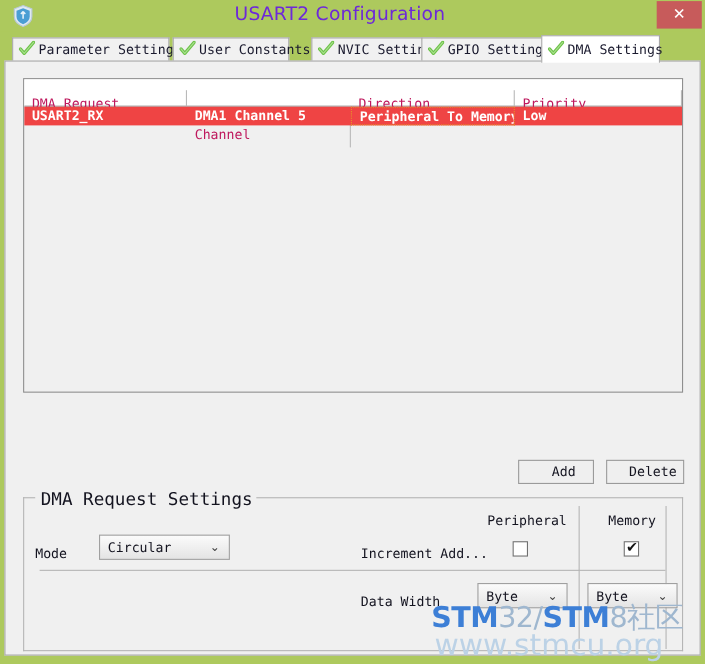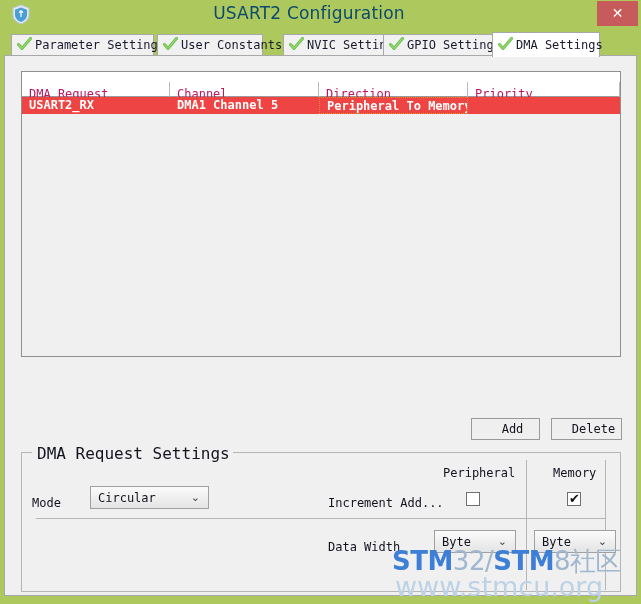--- a/index.html
+++ b/index.html
@@ -34,21 +34,21 @@
     left: 11px; top: 4px;
     width: 20px; height: 21px;
   }
   #title-text {
     position: absolute;
     left: 0; top: 3px;
     width: 618px;
     text-align: center;
     font-family: "DejaVu Sans", sans-serif;
     font-size: 17px;
-    color: #0c4a6e;
+    color: #6d28d9;
     letter-spacing: 0.2px;
   }
   #close-button {
     position: absolute;
     right: 3px; top: 1px;
     width: 41px; height: 25px;
     background: #c75b5b;
     color: #ffffff;
     font-family: "DejaVu Sans", sans-serif;
     font-size: 14px;
@@ -332,29 +332,30 @@
             <path d="M1.5 7.5 L5 11.5 L13.5 1.5" stroke="#6ec24a" stroke-width="3" fill="none" stroke-linecap="round" stroke-linejoin="round"></path>
             <path d="M1.5 7.5 L5 11.5 L13.5 1.5" stroke="#a9e08e" stroke-width="1" fill="none" stroke-linecap="round" stroke-linejoin="round"></path>
           </svg></span><span>DMA Settings</span></div>
     </div>
 
   <div id="panel">
 
     <div id="table">
       <div id="table-header">
           <div class="hc" style="left: 0px; width: 148px;">DMA Request</div>
-          <div class="hc" style="left: 148px; width: 149px;">Channel</div>
+          <div class="hc" style="left: 148px; width: 149px; margin-top: 28px;">Channel</div>
           <div class="hc" style="left: 297px; width: 149px;">Direction</div>
           <div class="hc" style="left: 446px; width: 152px;">Priority</div>
         </div>
       <div id="table-rows">
           <div class="trow selected">
             <div class="tc" style="left: 0px; width: 148px;">USART2_RX</div>
             <div class="tc" style="left: 148px; width: 149px;">DMA1 Channel 5</div>
             <div class="tc focused" style="left: 297px; width: 149px;">Peripheral To Memory</div>
+            <div class="tc" style="left: 446px; width: 152px;">Low</div>
           </div>
         </div>
     </div>
 
     <div class="btn" id="btn-add">Add</div>
     <div class="btn" id="btn-delete">Delete</div>
 
     <div id="groupbox">
       <div class="gb-top-left"></div>
       <div class="gb-top-right"></div>

